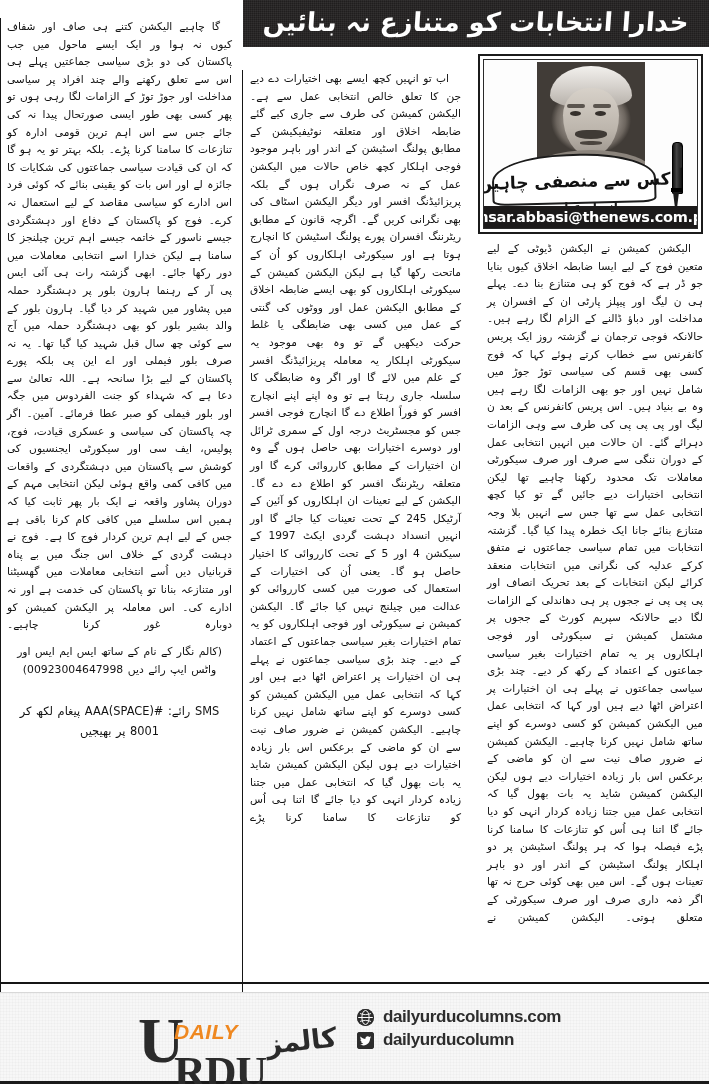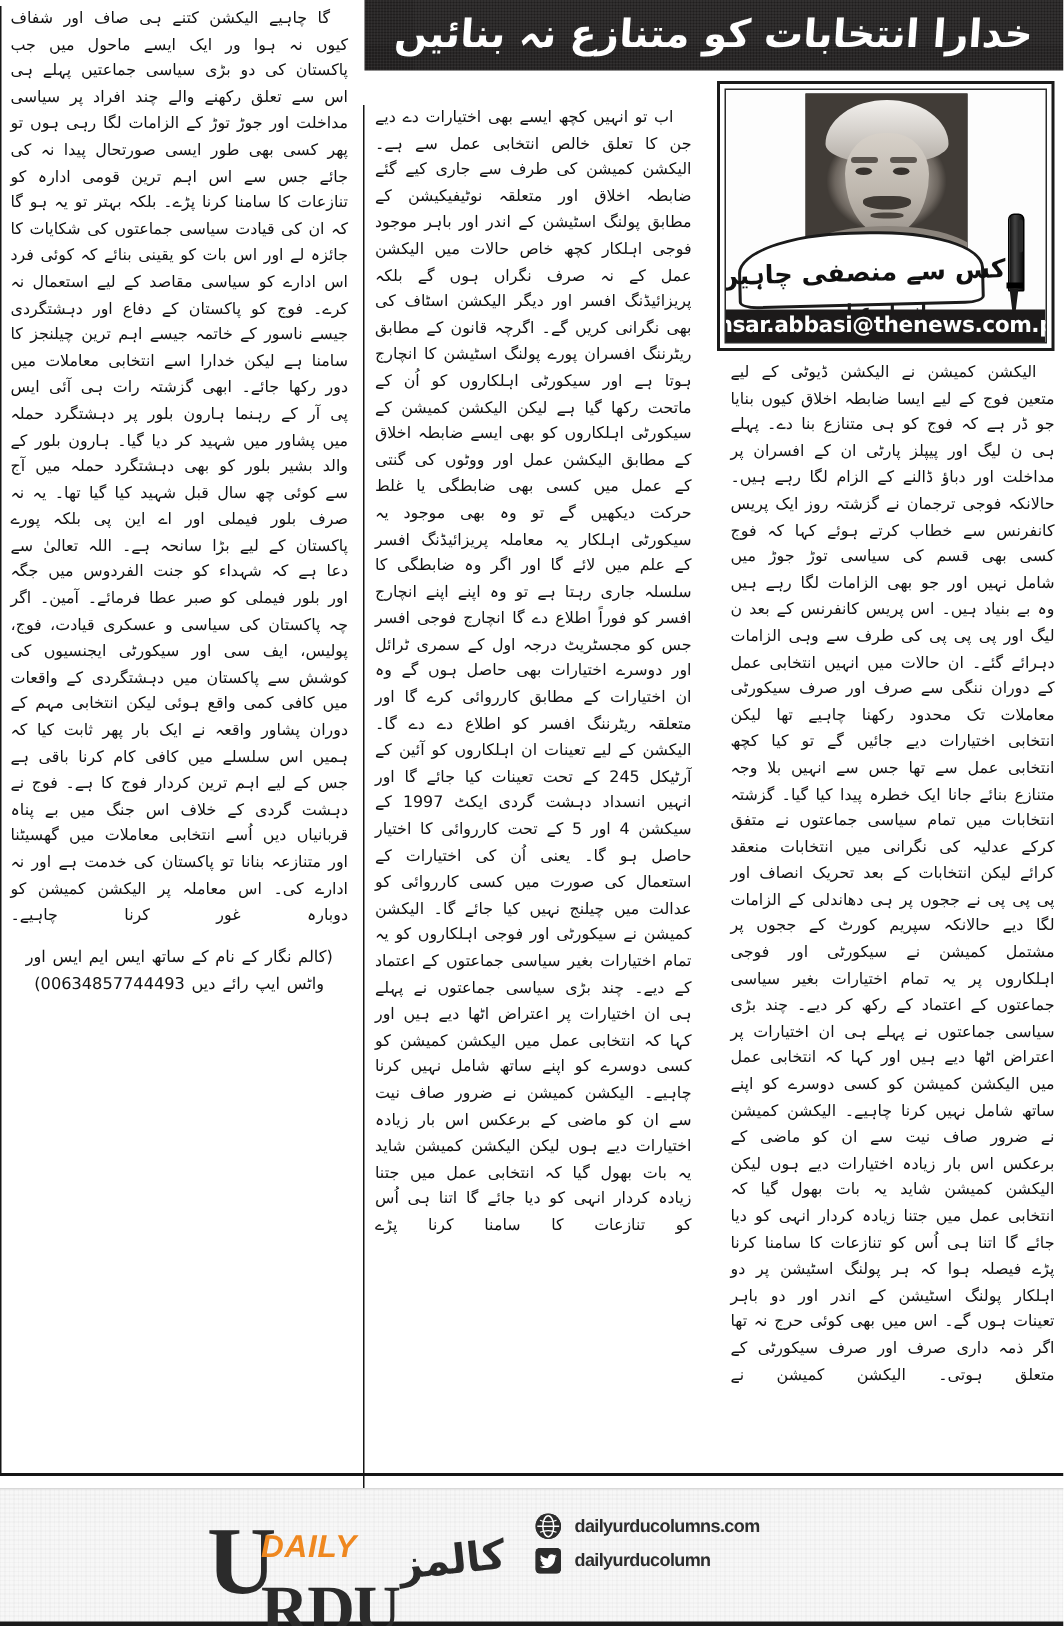--- a/index.html
+++ b/index.html
@@ -270,21 +270,21 @@
     right: 241px;
     width: 226px;
     top: 70px;
     height: 930px;
     padding: 0 7px 0 7px;
     border-left: 1.6px solid #151515;
   }
   #col-left {
     right: 470px;
     width: 239px;
-    top: 4px;
+    top: 18px;
     height: 978px;
     padding: 0 7px 0 6px;
     border-left: 1.6px solid #151515;
   }
   .column p {
     margin: 0 0 0 0;
     text-indent: 0;
   }
   .column p.first {
     text-indent: 12px;
@@ -416,21 +416,21 @@
     margin-right: 9px;
     flex: 0 0 auto;
     background: #2d2d2d;
     border-radius: 3px;
     position: relative;
   }
   .social-icon.globe { border-radius: 50%; }
   .social-icon svg { position: absolute; left: 0; top: 0; }
   .social-label {
     font-family: "Liberation Sans", sans-serif;
-    font-size: 12px;
+    font-size: 17px;
     font-weight: 700;
     letter-spacing: -0.4px;
     color: #2d2d2d;
     text-align: right;
   }
 </style>
 </head>
 <body>
 
 <div id="page">
@@ -478,21 +478,22 @@
   </div>
 
   <div class="column" id="col-mid">
     <p class="first">اب تو انہیں کچھ ایسے بھی اختیارات دے دیے جن کا تعلق خالص انتخابی عمل سے ہے۔ الیکشن کمیشن کی طرف سے جاری کیے گئے ضابطہ اخلاق اور متعلقہ نوٹیفیکیشن کے مطابق پولنگ اسٹیشن کے اندر اور باہر موجود فوجی اہلکار کچھ خاص حالات میں الیکشن عمل کے نہ صرف نگراں ہوں گے بلکہ پریزائیڈنگ افسر اور دیگر الیکشن اسٹاف کی بھی نگرانی کریں گے۔ اگرچہ قانون کے مطابق ریٹرننگ افسران پورے پولنگ اسٹیشن کا انچارج ہوتا ہے اور سیکورٹی اہلکاروں کو اُن کے ماتحت رکھا گیا ہے لیکن الیکشن کمیشن کے سیکورٹی اہلکاروں کو بھی ایسے ضابطہ اخلاق کے مطابق الیکشن عمل اور ووٹوں کی گنتی کے عمل میں کسی بھی ضابطگی یا غلط حرکت دیکھیں گے تو وہ بھی موجود یہ سیکورٹی اہلکار یہ معاملہ پریزائیڈنگ افسر کے علم میں لائے گا اور اگر وہ ضابطگی کا سلسلہ جاری رہتا ہے تو وہ اپنے اپنے انچارج افسر کو فوراً اطلاع دے گا انچارج فوجی افسر جس کو مجسٹریٹ درجہ اول کے سمری ٹرائل اور دوسرے اختیارات بھی حاصل ہوں گے وہ ان اختیارات کے مطابق کارروائی کرے گا اور متعلقہ ریٹرننگ افسر کو اطلاع دے دے گا۔ الیکشن کے لیے تعینات ان اہلکاروں کو آئین کے آرٹیکل 245 کے تحت تعینات کیا جائے گا اور انہیں انسداد دہشت گردی ایکٹ 1997 کے سیکشن 4 اور 5 کے تحت کارروائی کا اختیار حاصل ہو گا۔ یعنی اُن کی اختیارات کے استعمال کی صورت میں کسی کارروائی کو عدالت میں چیلنج نہیں کیا جائے گا۔ الیکشن کمیشن نے سیکورٹی اور فوجی اہلکاروں کو یہ تمام اختیارات بغیر سیاسی جماعتوں کے اعتماد کے دیے۔ چند بڑی سیاسی جماعتوں نے پہلے ہی ان اختیارات پر اعتراض اٹھا دیے ہیں اور کہا کہ انتخابی عمل میں الیکشن کمیشن کو کسی دوسرے کو اپنے ساتھ شامل نہیں کرنا چاہیے۔ الیکشن کمیشن نے ضرور صاف نیت سے ان کو ماضی کے برعکس اس بار زیادہ اختیارات دیے ہوں لیکن الیکشن کمیشن شاید یہ بات بھول گیا کہ انتخابی عمل میں جتنا زیادہ کردار انہی کو دیا جائے گا اتنا ہی اُس کو تنازعات کا سامنا کرنا پڑے</p>
   </div>
 
   <div class="column" id="col-left">
     <p class="first">گا چاہیے الیکشن کتنے ہی صاف اور شفاف کیوں نہ ہوا ور ایک ایسے ماحول میں جب پاکستان کی دو بڑی سیاسی جماعتیں پہلے ہی اس سے تعلق رکھنے والے چند افراد پر سیاسی مداخلت اور جوڑ توڑ کے الزامات لگا رہی ہوں تو پھر کسی بھی طور ایسی صورتحال پیدا نہ کی جائے جس سے اس اہم ترین قومی ادارہ کو تنازعات کا سامنا کرنا پڑے۔ بلکہ بہتر تو یہ ہو گا کہ ان کی قیادت سیاسی جماعتوں کی شکایات کا جائزہ لے اور اس بات کو یقینی بنائے کہ کوئی فرد اس ادارے کو سیاسی مقاصد کے لیے استعمال نہ کرے۔ فوج کو پاکستان کے دفاع اور دہشتگردی جیسے ناسور کے خاتمہ جیسے اہم ترین چیلنجز کا سامنا ہے لیکن خدارا اسے انتخابی معاملات میں دور رکھا جائے۔ ابھی گزشتہ رات ہی آئی ایس پی آر کے رہنما ہارون بلور پر دہشتگرد حملہ میں پشاور میں شہید کر دیا گیا۔ ہارون بلور کے والد بشیر بلور کو بھی دہشتگرد حملہ میں آج سے کوئی چھ سال قبل شہید کیا گیا تھا۔ یہ نہ صرف بلور فیملی اور اے این پی بلکہ پورے پاکستان کے لیے بڑا سانحہ ہے۔ اللہ تعالیٰ سے دعا ہے کہ شہداء کو جنت الفردوس میں جگہ اور بلور فیملی کو صبر عطا فرمائے۔ آمین۔ اگر چہ پاکستان کی سیاسی و عسکری قیادت، فوج، پولیس، ایف سی اور سیکورٹی ایجنسیوں کی کوشش سے پاکستان میں دہشتگردی کے واقعات میں کافی کمی واقع ہوئی لیکن انتخابی مہم کے دوران پشاور واقعہ نے ایک بار پھر ثابت کیا کہ ہمیں اس سلسلے میں کافی کام کرنا باقی ہے جس کے لیے اہم ترین کردار فوج کا ہے۔ فوج نے دہشت گردی کے خلاف اس جنگ میں بے پناہ قربانیاں دیں اُسے انتخابی معاملات میں گھسیٹنا اور متنازعہ بنانا تو پاکستان کی خدمت ہے اور نہ ادارے کی۔ اس معاملہ پر الیکشن کمیشن کو دوبارہ غور کرنا چاہیے۔</p>
 
     <div id="contact-block">
-      <span id="contact-note">(کالم نگار کے نام کے ساتھ ایس ایم ایس اور واٹس ایپ رائے دیں 00634857744493)</span>
+      <span id="contact-note">(کالم نگار کے نام کے ساتھ ایس ایم ایس اور واٹس ایپ رائے دیں 00923004647998)</span>
+      <span id="sms-block">SMS رائے: #AAA(SPACE) پیغام لکھ کر 8001 پر بھیجیں</span>
     </div>
   </div>
 
   <div id="article-bottom-rule"></div>
 
   <div id="footer">
 
     <div id="footer-logo">
       <span id="logo-u">U</span>
       <span id="logo-daily">DAILY</span>

